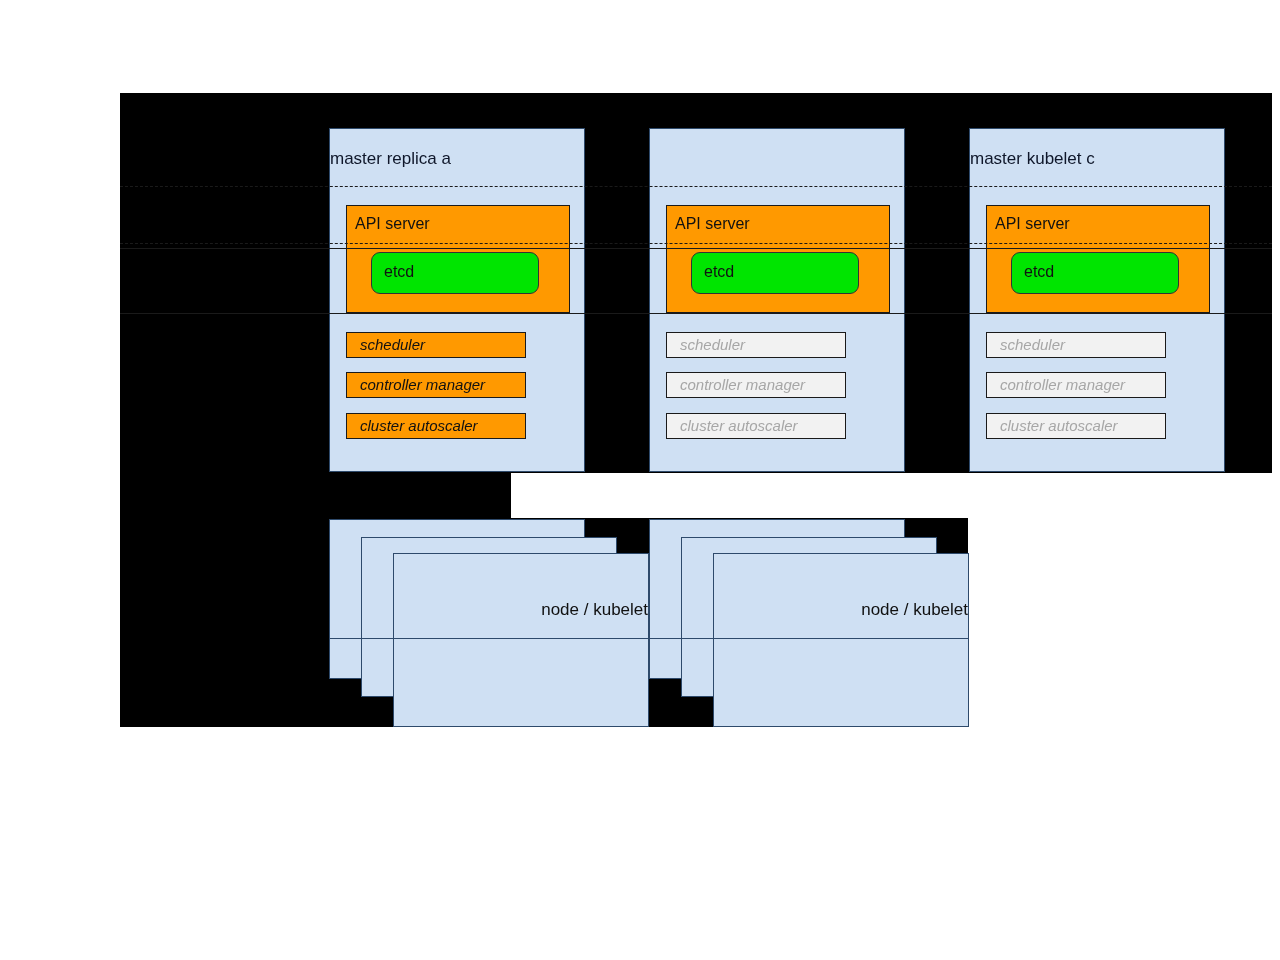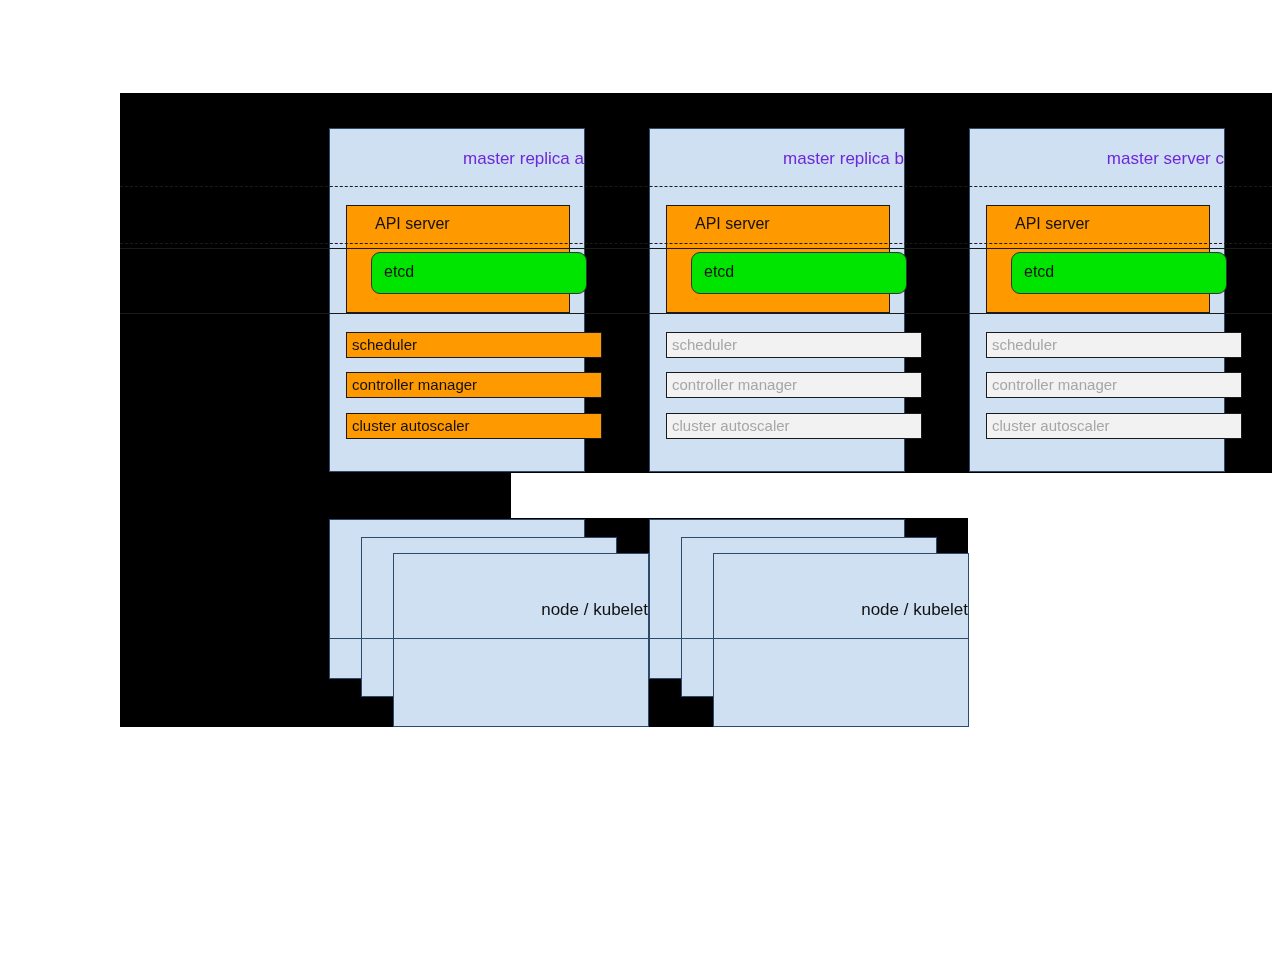--- a/index.html
+++ b/index.html
@@ -42,23 +42,23 @@
   }
   #replica-a { left: 329px; }
   #replica-b { left: 649px; }
   #replica-c { left: 969px; }
 
   .replica-title {
     position: absolute;
     left: 0;
     top: 20px;
     width: 100%;
-    text-align: right;
+    text-align: left;
     font-size: 17px;
-    color: #6d28d9;
+    color: #0f172a;
     line-height: 20px;
   }
 
   
   .apiserver-panel {
     position: absolute;
     left: 16px;
     top: 76px;
     width: 224px;
     height: 108px;
@@ -66,55 +66,55 @@
     border: 1px solid #1a1a1a;
     box-sizing: border-box;
   }
   .apiserver-label {
     position: absolute;
     left: 8px;
     top: 8px;
     font-size: 16px;
     color: #111111;
     line-height: 20px;
-    margin-left: 20px;
   }
 
   
   .etcd-box {
     position: absolute;
     left: 24px;
     top: 46px;
-    width: 216px;
+    width: 168px;
     height: 42px;
     background: #00e500;
     border: 1px solid #333333;
     border-radius: 9px;
     box-sizing: border-box;
   }
   .etcd-label {
     position: absolute;
     left: 12px;
     top: 9px;
     font-size: 16px;
     color: #111111;
     line-height: 20px;
   }
 
   
   .comp-bar {
     position: absolute;
     left: 16px;
-    width: 256px;
+    width: 180px;
     height: 26px;
     border: 1px solid #1a1a1a;
     box-sizing: border-box;
     font-size: 15px;
     line-height: 24px;
-    padding-left: 5px;
+    padding-left: 13px;
+    font-style: italic;
   }
   .comp-bar.active   { background: #ff9900; color: #111111; }
   .comp-bar.inactive { background: #f2f2f2; color: #a6a6a6; }
   .comp-1 { top: 203px; }
   .comp-2 { top: 243px; }
   .comp-3 { top: 284px; }
 
   
   .rule {
     position: absolute;
@@ -184,36 +184,35 @@
         <div class="etcd-label">etcd</div>
       </div>
     </div>
 
     <div class="comp-bar active comp-1">scheduler</div>
     <div class="comp-bar active comp-2">controller manager</div>
     <div class="comp-bar active comp-3">cluster autoscaler</div>
   </div>
 
   <div class="replica" id="replica-b">
-    <div class="replica-title">master replica b</div>
 
     <div class="apiserver-panel">
       <div class="apiserver-label">API server</div>
       <div class="etcd-box">
         <div class="etcd-label">etcd</div>
       </div>
     </div>
 
     <div class="comp-bar inactive comp-1">scheduler</div>
     <div class="comp-bar inactive comp-2">controller manager</div>
     <div class="comp-bar inactive comp-3">cluster autoscaler</div>
   </div>
 
   <div class="replica" id="replica-c">
-    <div class="replica-title">master server c</div>
+    <div class="replica-title">master kubelet c</div>
 
     <div class="apiserver-panel">
       <div class="apiserver-label">API server</div>
       <div class="etcd-box">
         <div class="etcd-label">etcd</div>
       </div>
     </div>
 
     <div class="comp-bar inactive comp-1">scheduler</div>
     <div class="comp-bar inactive comp-2">controller manager</div>

